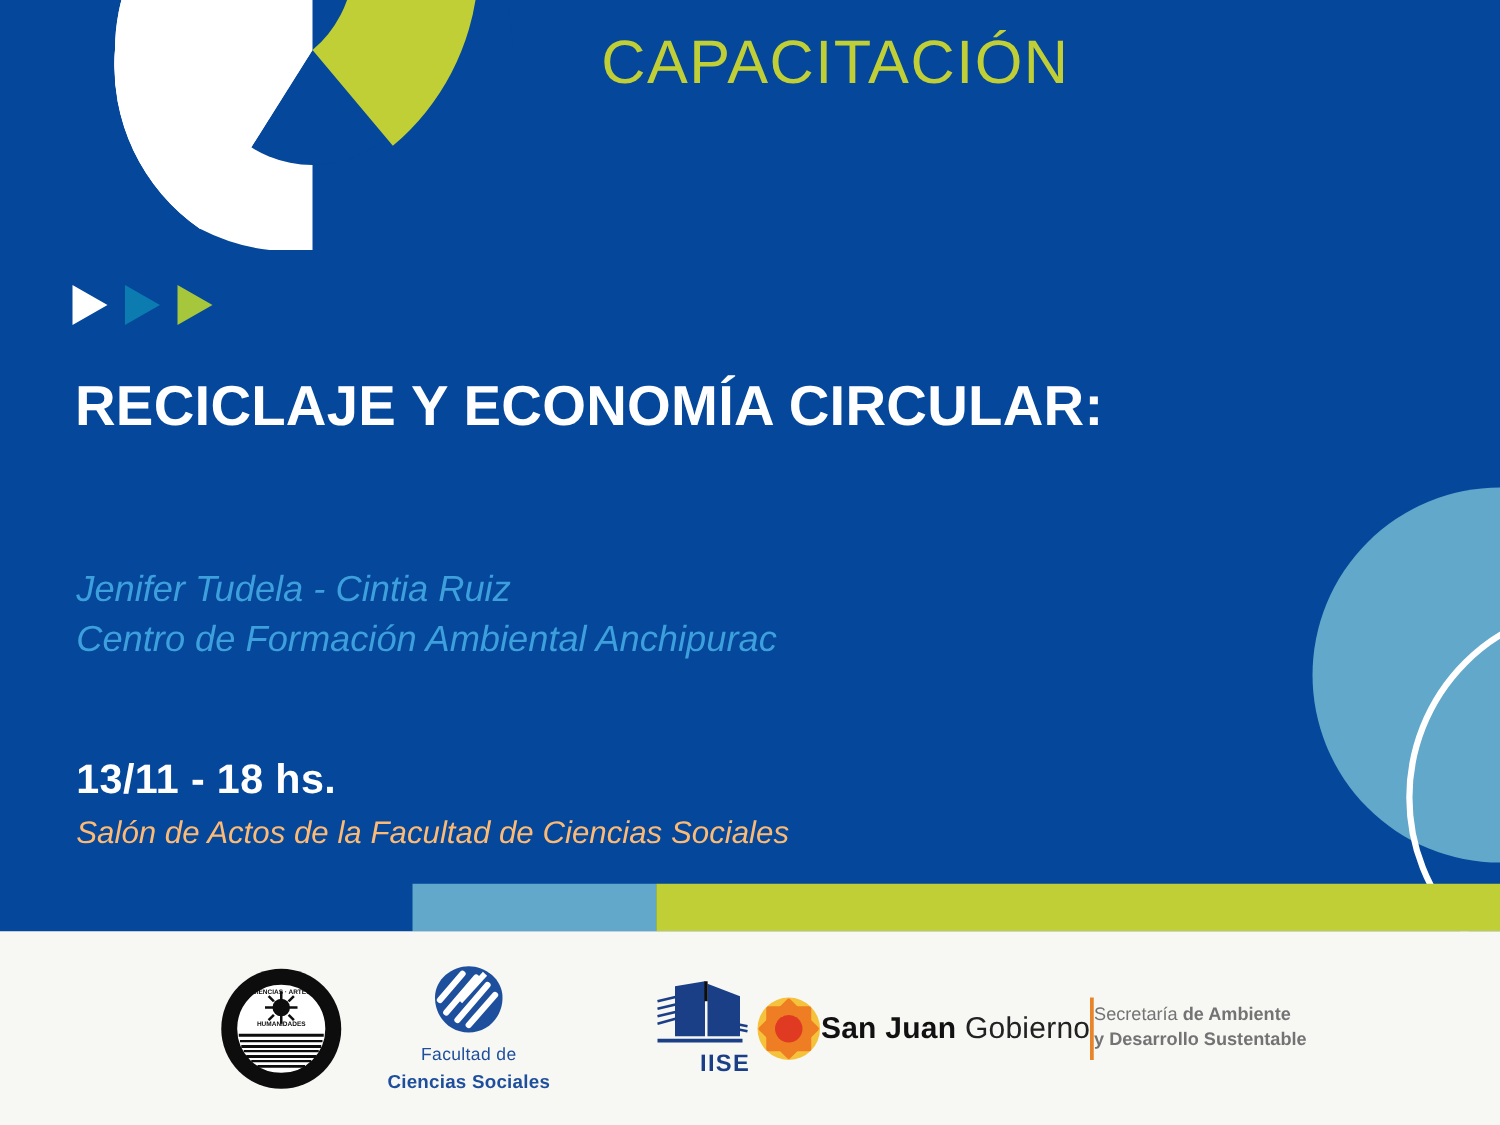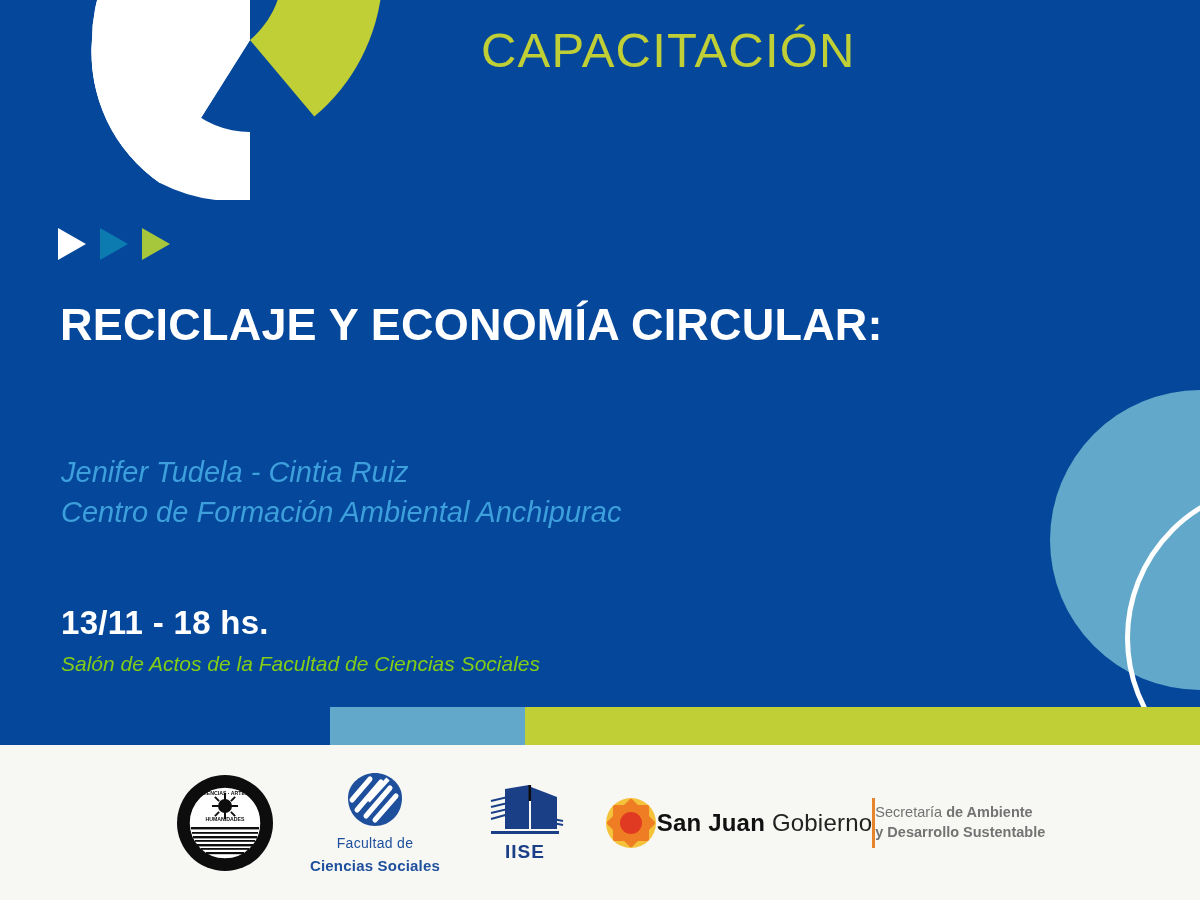--- a/index.html
+++ b/index.html
@@ -58,37 +58,37 @@
   .sp-name,.sp-org{
     color:#3D9FDB;font-size:29px;line-height:1.38;font-style:italic;font-weight:400;
   }
   
   .when{
     position:absolute;left:61px;top:603px;
     color:#ffffff;font-size:33px;font-weight:700;line-height:1.2;letter-spacing:0.3px;
   }
   .where{
     position:absolute;left:61px;top:651px;
-    color:#84cc16;font-size:21px;font-style:italic;font-weight:400;line-height:1.2;
+    color:#fdba74;font-size:25px;font-style:italic;font-weight:400;line-height:1.2;
   }
   
   .bar{position:absolute;left:0;top:707px;width:1200px;height:38px;display:flex;}
   .bar-spacer{width:330px;height:38px;background:#04479B;}
   .bar-blue{width:195px;height:38px;background:#62A8CA;}
   .bar-green{flex:1;height:38px;background:#C0CF35;}
   
   .footer{
     position:absolute;left:0;top:745px;width:1200px;height:155px;
     background:#F7F7F4;
     display:flex;align-items:center;justify-content:center;gap:0px;
   }
   .logo-slot{display:flex;align-items:center;justify-content:center;}
   .slot-unsj{width:150px;}
   .slot-fcs{width:150px;flex-direction:column;gap:6px;}
-  .slot-iise{width:150px;flex-direction:column;gap:0px;}
+  .slot-iise{width:150px;flex-direction:column;gap:0px;align-items:flex-end;}
   .slot-sj{width:450px;}
   .fcs-line1{color:#1E4F9C;font-size:14px;letter-spacing:.3px;}
   .fcs-line2{color:#1E4F9C;font-size:15px;font-weight:700;letter-spacing:.2px;}
   .iise-text{color:#1B3F87;font-size:19px;font-weight:700;letter-spacing:1px;margin-top:2px;}
   .sj-row{display:flex;align-items:center;}
   .sj-words{font-size:24px;color:#111;letter-spacing:.2px;white-space:nowrap;}
   .sj-words b{font-weight:700;}
   .sj-words i{font-style:normal;font-weight:400;color:#222;}
   .sj-divider{width:3px;height:50px;background:#E8852A;}
   .sj-sec{font-size:14.5px;color:#737373;line-height:1.35;white-space:nowrap;}

